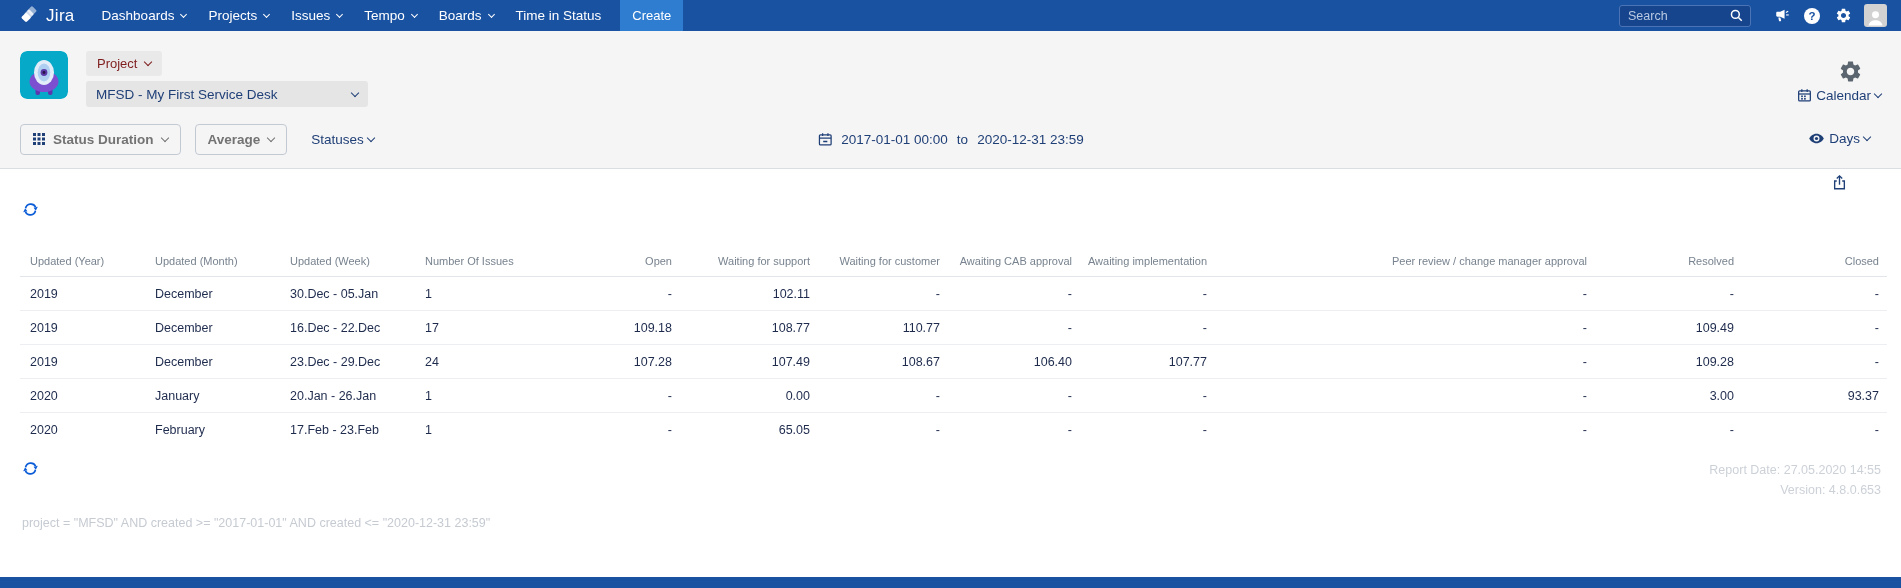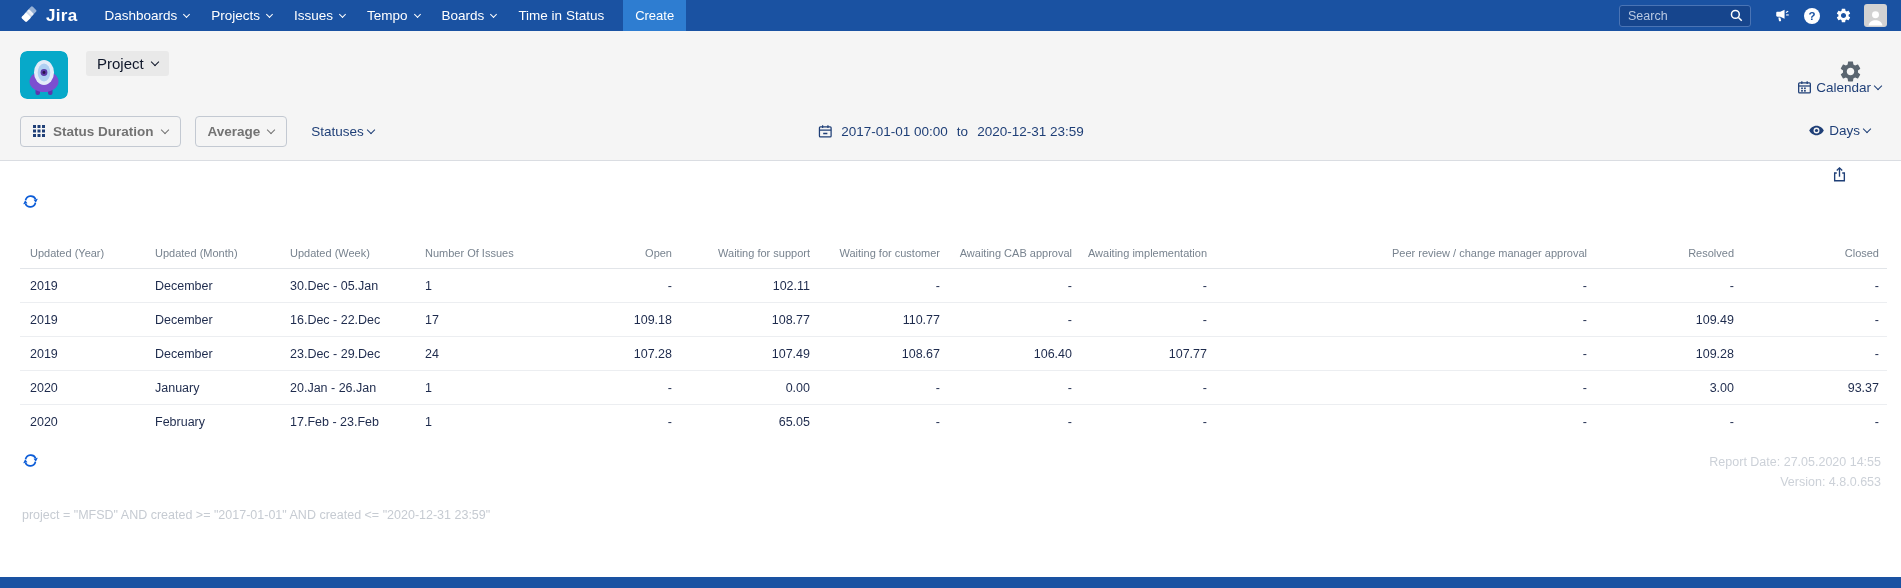--- a/index.html
+++ b/index.html
@@ -11,38 +11,38 @@
     overflow:hidden;
     color:#1e2b4d;
   }
 
   
   .navbar {
     height:31px; background:#1a52a2; color:#fff;
     display:flex; align-items:center; padding:0 10px 0 20px;
   }
   .brand { display:flex; align-items:center; gap:6px; margin-right:16px; cursor:pointer; }
-  .brand-name { font-size:17px; font-weight:700; letter-spacing:.3px; }
+  .brand-name { font-size:17px; font-weight:400; letter-spacing:.3px; }
   .nav-item { font-size:13.5px; height:31px; display:flex; align-items:center; padding:0 11px; cursor:pointer; white-space:nowrap; }
   .nav-chev { width:5px; height:5px; border-right:1.6px solid #fff; border-bottom:1.6px solid #fff; transform:rotate(45deg); margin-left:7px; margin-top:-3px; }
   .create-btn { background:#2e7dd1; border:none; color:#fff; border-radius:3px; height:37px; padding:0 12px; font-size:13px; font-family:inherit; margin-left:8px; cursor:pointer; }
   .nav-right { margin-left:auto; display:flex; align-items:center; gap:3px; }
   .search-box { display:flex; align-items:center; background:#16458d; border:1px solid #4a74b5; border-radius:3px; height:22px; width:132px; padding:0 6px 0 8px; margin-right:13px; }
   .search-box input { flex:1; min-width:0; background:transparent; border:none; outline:none; color:#dce6f4; font-size:12.5px; font-family:inherit; }
   .search-box input::placeholder { color:#b9c9e2; }
   .icon-btn { width:28px; height:28px; display:flex; align-items:center; justify-content:center; cursor:pointer; }
   .help-badge { width:16px; height:16px; border-radius:50%; background:#fff; color:#1a52a2; font-size:11.5px; font-weight:bold; display:flex; align-items:center; justify-content:center; }
   .avatar { width:23px; height:23px; border-radius:3px; background:#d2d2d2; display:flex; align-items:flex-end; justify-content:center; overflow:hidden; margin:0 4px; cursor:pointer; }
 
   
   .header-area { background:#f5f5f5; border-bottom:1px solid #dadde2; padding:20px 20px 13px 20px; position:relative; }
   .project-row { display:flex; gap:18px; }
   .project-avatar { width:48px; height:48px; border-radius:7px; overflow:hidden; flex:none; cursor:pointer; }
   .project-controls { display:flex; flex-direction:column; gap:5px; }
-  .chip { background:#e9e9e9; border-radius:3px; padding:0 11px; height:25px; display:flex; align-items:center; width:max-content; font-size:15px; color:#0f172a; cursor:pointer; }
+  .chip { background:#e9e9e9; border-radius:3px; padding:0 11px; height:25px; display:flex; align-items:center; width:max-content; font-size:13px; color:#7f1d1d; cursor:pointer; }
   .select-box { background:#e5e5e5; border-radius:3px; width:282px; height:26px; padding:0 10px; display:flex; align-items:center; justify-content:space-between; font-size:13.5px; color:#1f3f77; cursor:pointer; }
   .chev { width:6px; height:6px; border-right:1.7px solid currentColor; border-bottom:1.7px solid currentColor; transform:rotate(45deg); margin-top:-3px; flex:none; }
   .chip .chev, .select-box .chev { margin-left:8px; }
   .header-gear { position:absolute; top:28px; right:38px; cursor:pointer; }
 
   .toolbar { display:flex; align-items:center; margin-top:16px; position:relative; color:#1f3f77; height:32px; }
   .tb-btn { display:flex; align-items:center; gap:8px; border:1px solid #c3c9d2; border-radius:4px; background:transparent; padding:0 12px; height:31px; font-size:13.5px; font-weight:bold; color:#737373; font-family:inherit; margin-right:14px; cursor:pointer; }
   .tb-plain { display:flex; align-items:center; gap:4px; font-size:13.5px; padding:0 10px; cursor:pointer; }
   .date-group { position:absolute; left:50%; transform:translateX(-50%); display:flex; align-items:center; gap:9px; font-size:13.5px; cursor:pointer; }
   .tb-right { margin-left:auto; display:flex; align-items:center; gap:27px;flex-direction:column; }
@@ -154,20 +154,24 @@
         <ellipse cx="24" cy="30.5" rx="14.5" ry="10.5" fill="#7c4fd0"></ellipse>
         <ellipse cx="24" cy="21.5" rx="10" ry="12.5" fill="#e3ecf9"></ellipse>
         <ellipse cx="24" cy="21.5" rx="6.3" ry="9" fill="#aecff2"></ellipse>
         <circle cx="24" cy="21.5" r="3.4" fill="#5b3aa8"></circle>
         <circle cx="24" cy="21.5" r="1.4" fill="#261447"></circle>
       </svg>
     </div>
     <div class="project-controls">
       <div class="chip">
         <span>Project</span>
+        <span class="chev"></span>
+      </div>
+      <div class="select-box">
+        <span>MFSD - My First Service Desk</span>
         <span class="chev"></span>
       </div>
     </div>
   </div>
 
   <div class="header-gear">
     <svg width="25" height="25" viewBox="0 0 24 24" fill="#5a6570">
       <path d="M19.14 12.94c.04-.3.06-.61.06-.94 0-.32-.02-.64-.07-.94l2.03-1.58c.18-.14.23-.41.12-.61l-1.92-3.32c-.12-.22-.37-.29-.59-.22l-2.39.96c-.5-.38-1.03-.7-1.62-.94l-.36-2.54c-.04-.24-.24-.41-.48-.41h-3.84c-.24 0-.43.17-.47.41l-.36 2.54c-.59.24-1.13.57-1.62.94l-2.39-.96c-.22-.08-.47 0-.59.22L2.74 8.87c-.12.21-.08.47.12.61l2.03 1.58c-.05.3-.09.63-.09.94s.02.64.07.94l-2.03 1.58c-.18.14-.23.41-.12.61l1.92 3.32c.12.22.37.29.59.22l2.39-.96c.5.38 1.03.7 1.62.94l.36 2.54c.05.24.24.41.48.41h3.84c.24 0 .44-.17.47-.41l.36-2.54c.59-.24 1.13-.56 1.62-.94l2.39.96c.22.08.47 0 .59-.22l1.92-3.32c.12-.22.07-.47-.12-.61l-2.01-1.58zM12 15.6c-1.98 0-3.6-1.62-3.6-3.6s1.62-3.6 3.6-3.6 3.6 1.62 3.6 3.6-1.62 3.6-3.6 3.6z"></path>
     </svg>
   </div>

